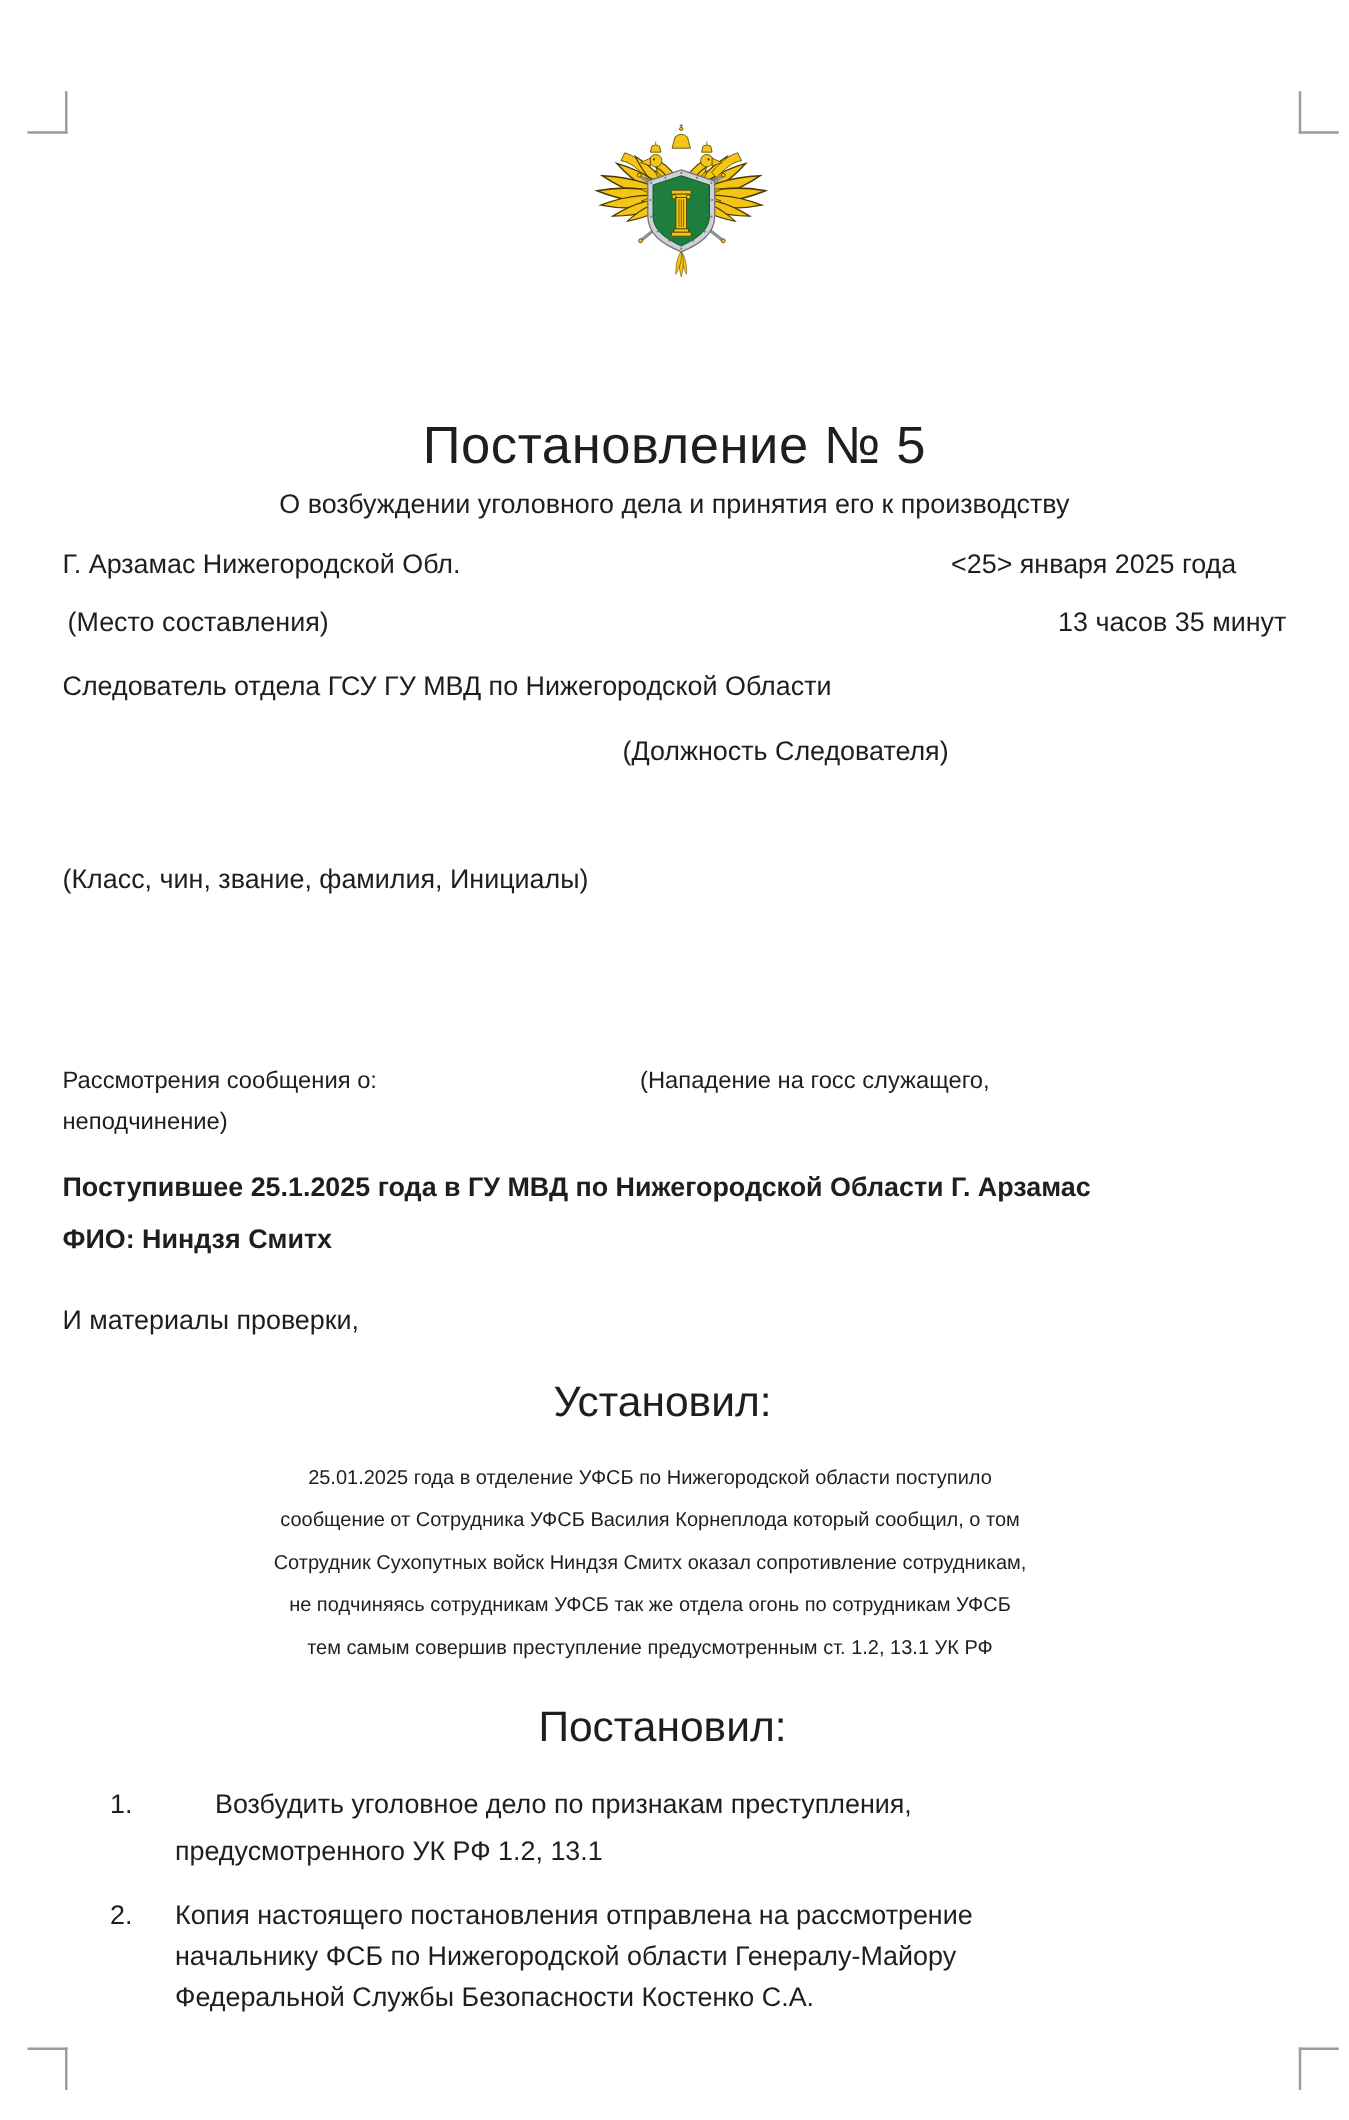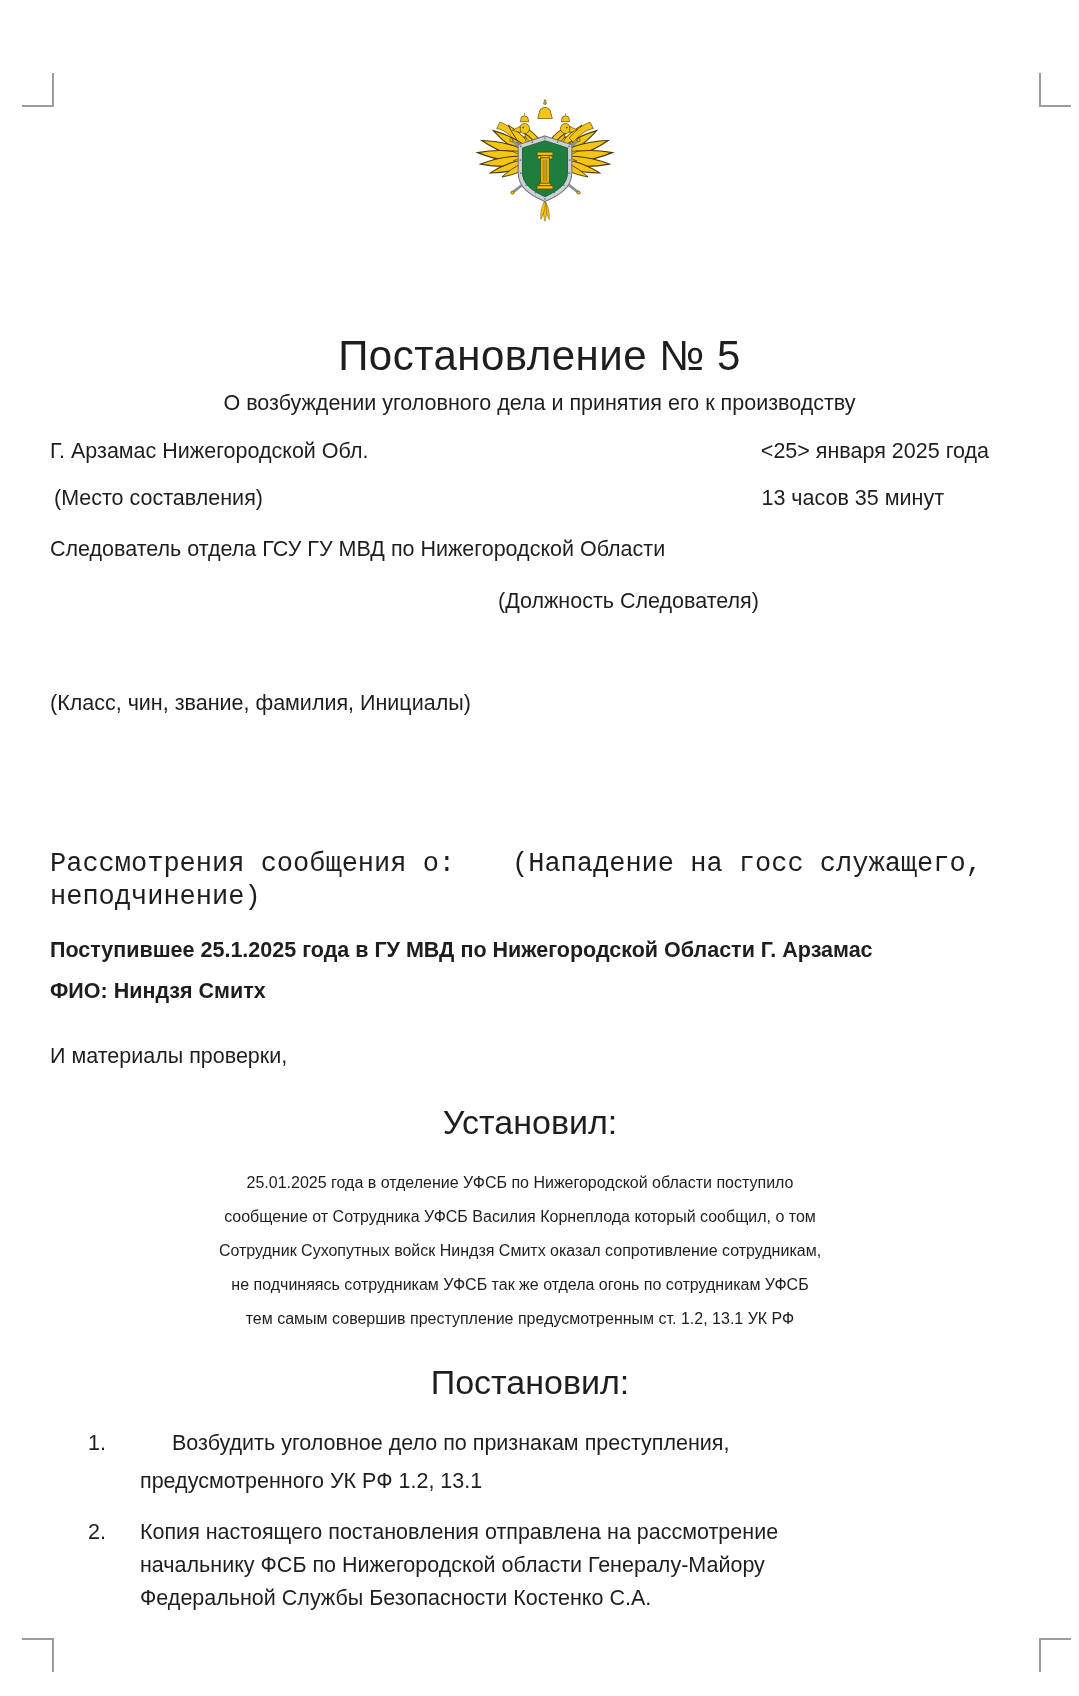--- a/index.html
+++ b/index.html
@@ -14,21 +14,21 @@
   }
   .abs{position:absolute;left:50px;right:50px;margin:0;}
   .centered{text-align:center;}
   .title{font-size:42px;line-height:52px;font-weight:400;letter-spacing:0.5px;}
   .subtitle{font-size:21.5px;line-height:30px;}
   .body-line{font-size:21.5px;line-height:30px;}
   .bold{font-weight:700;}
   .row{display:flex;justify-content:space-between;gap:40px;}
   .heading{font-size:34px;line-height:44px;font-weight:400;}
   .para-line{font-size:16px;line-height:34px;text-align:center;}
-  .report-block{font-size:27px;line-height:33px;font-family:Liberation Mono, monospace;}
+  .report-block{font-size:19px;line-height:33px;}
   .report-value1{position:absolute;left:462px;top:0;white-space:nowrap;}
   .list-item{font-size:21.5px;}
   .num{position:absolute;left:38px;top:0;}
   .il{margin-left:90px;}
   .lh38{line-height:38px;}
   .lh33{line-height:33px;}
   .indent1{padding-left:32px;}
   .pos-caption{padding-left:448px;}
   
   .crop{position:absolute;width:30px;height:32px;}
@@ -154,21 +154,21 @@
 
   <div class="abs centered subtitle" style="top:388px">О возбуждении уголовного дела и принятия его к производству</div>
 
   <div class="abs row body-line" style="top:436px">
     <span>Г. Арзамас Нижегородской Обл.</span>
     <span style="margin-right:40px">&lt;25&gt; января 2025 года</span>
   </div>
 
   <div class="abs row body-line" style="top:483px">
     <span style="padding-left:4px">(Место составления)</span>
-    <span style="margin-right:85px">13 часов 35 минут</span>
+    <span style="">13 часов 35 минут</span>
   </div>
 
   <div class="abs body-line" style="top:534px">Следователь отдела ГСУ ГУ МВД по Нижегородской Области</div>
 
   <div class="abs body-line pos-caption" style="top:586px">(Должность Следователя)</div>
 
 
   <div class="abs body-line" style="top:688px">(Класс, чин, звание, фамилия, Инициалы)</div>
 
   <div class="abs report-block" style="top:848px">

